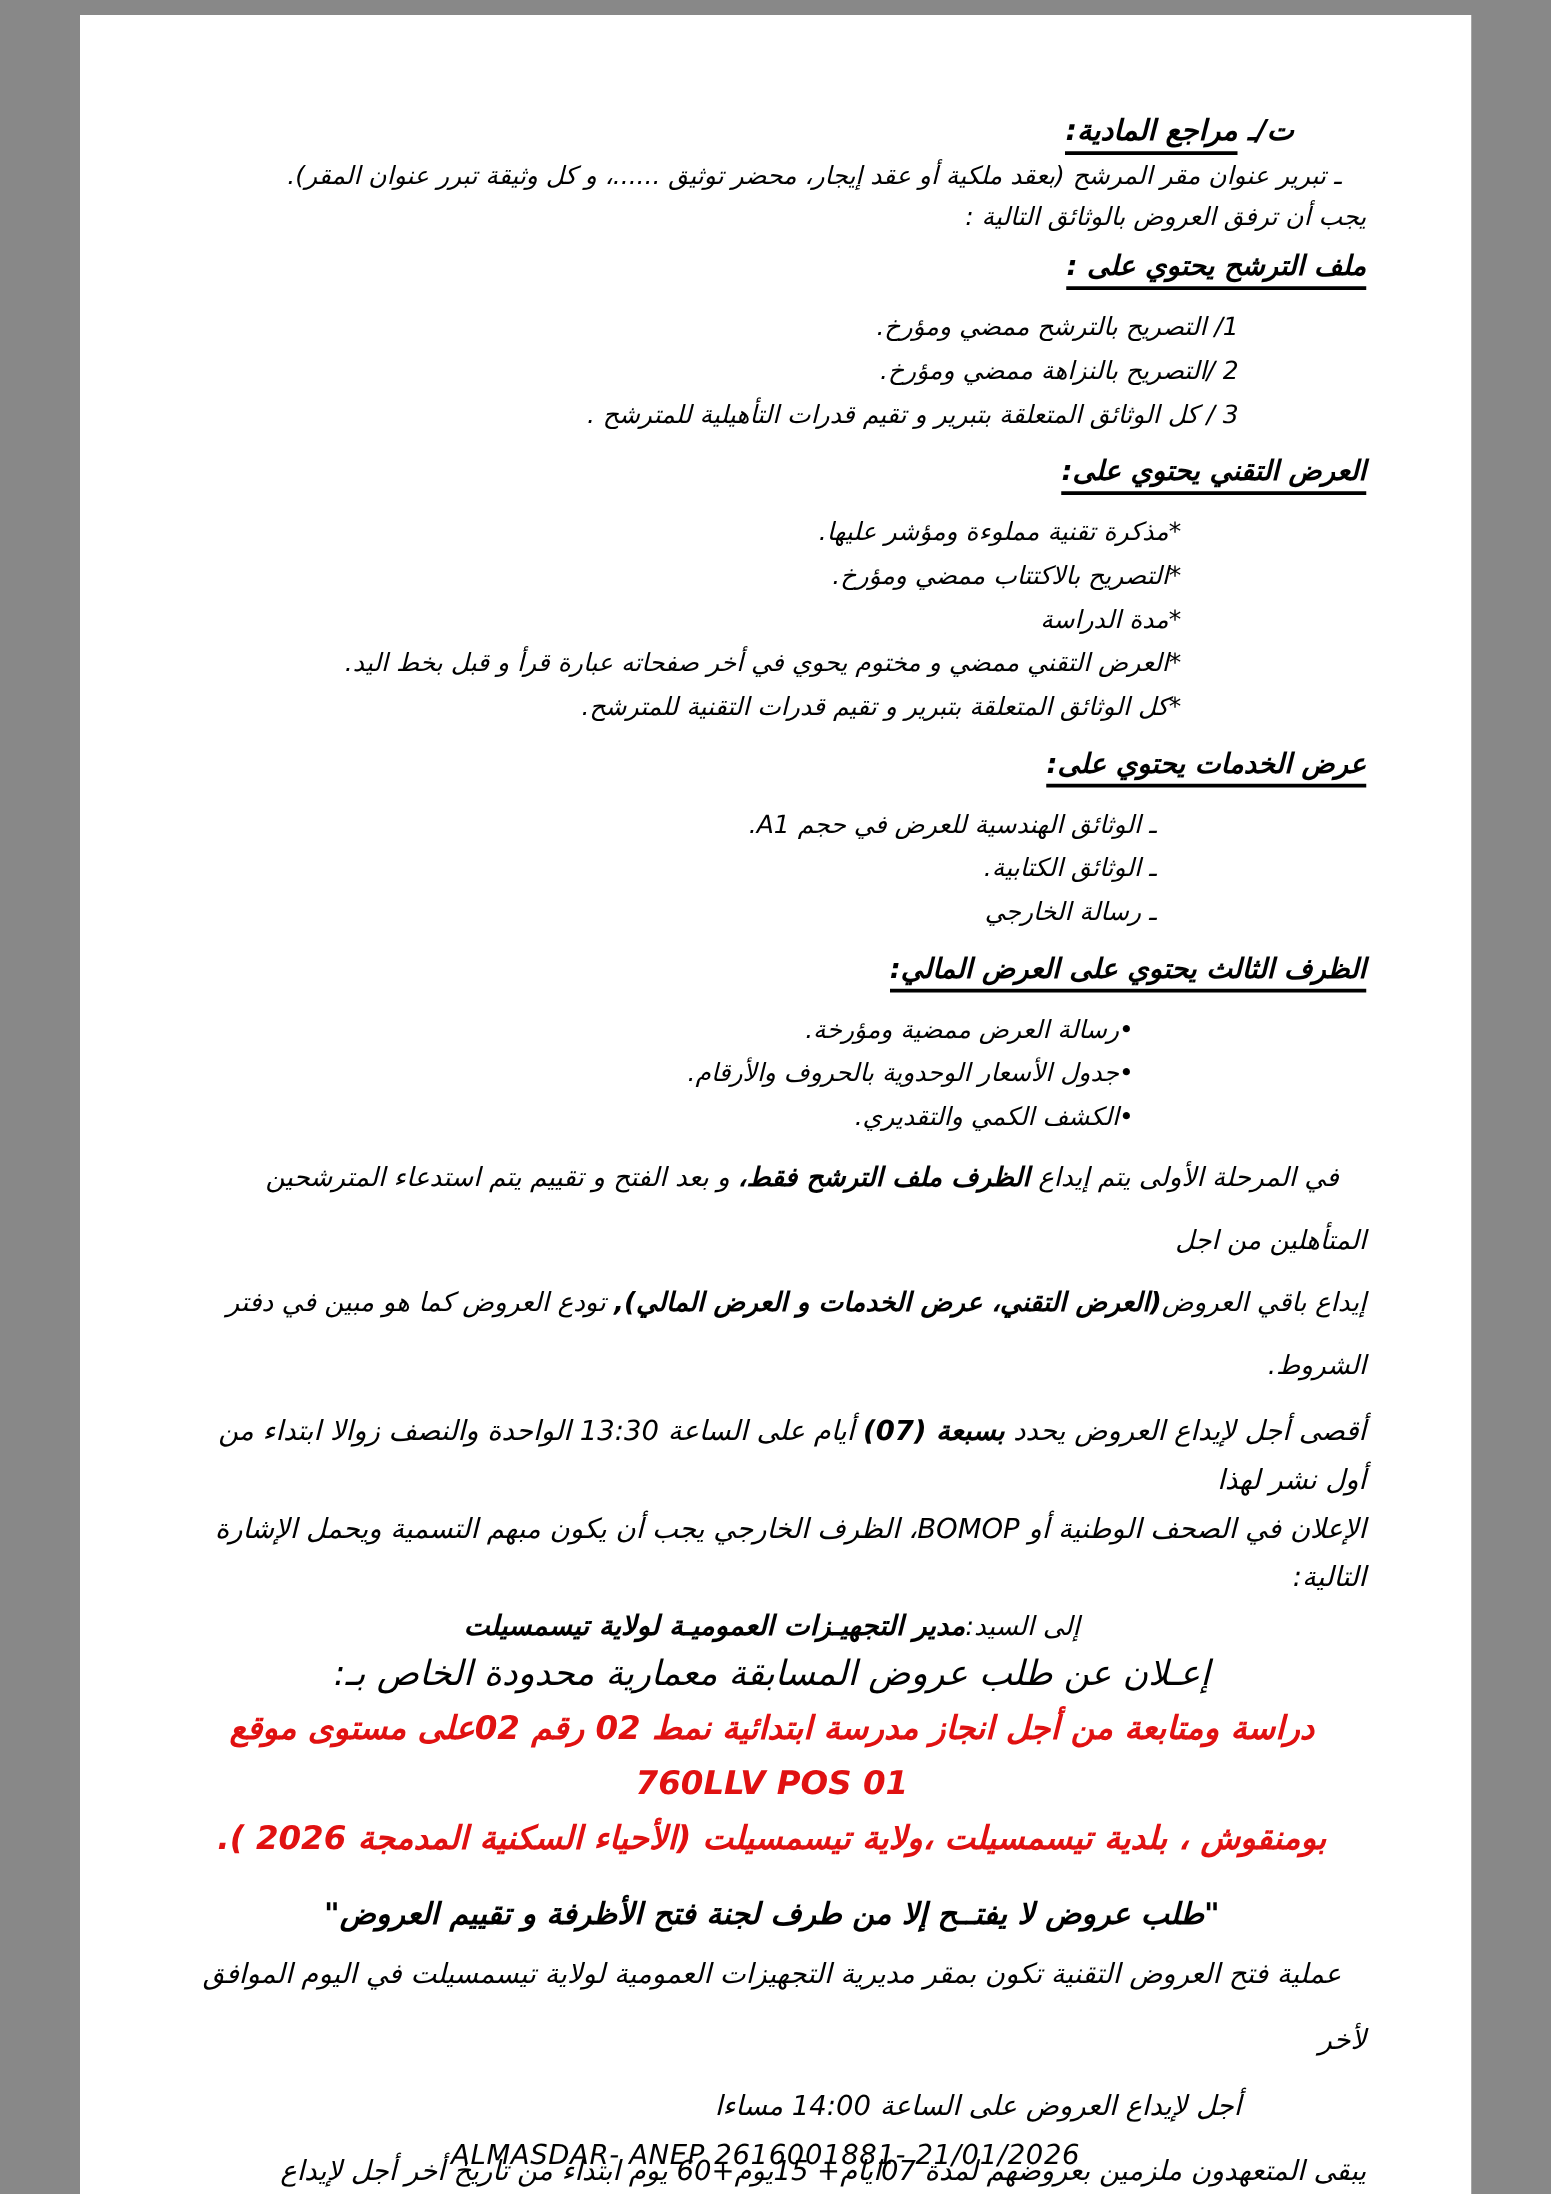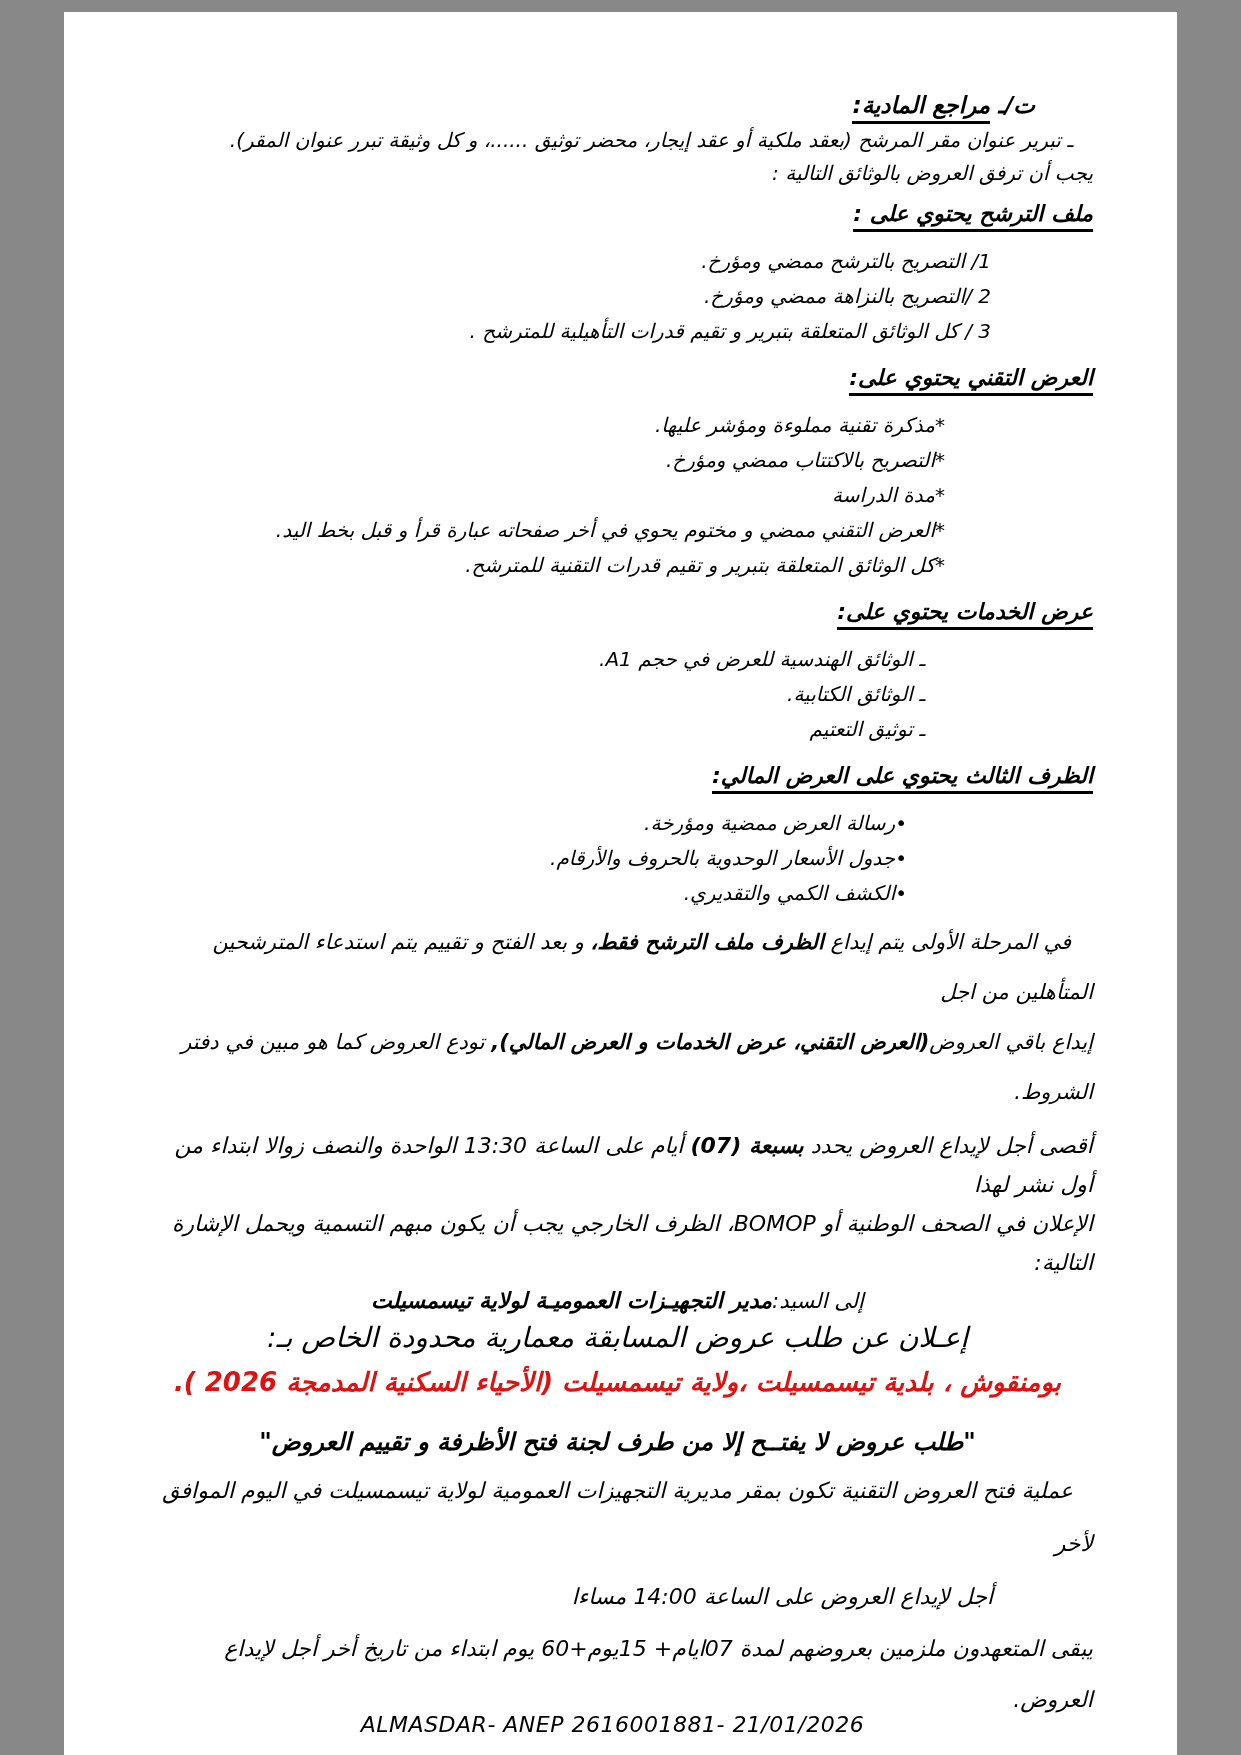--- a/index.html
+++ b/index.html
@@ -70,21 +70,21 @@
       <li>*التصريح بالاكتتاب ممضي ومؤرخ.</li>
       <li>*مدة الدراسة</li>
       <li>*العرض التقني ممضي و مختوم يحوي في أخر صفحاته عبارة قرأ و قبل بخط اليد.</li>
       <li>*كل الوثائق المتعلقة بتبرير و تقيم قدرات التقنية للمترشح.</li>
     </ul>
 
     <div class="sec-h"><span class="u">عرض الخدمات يحتوي على:</span></div>
     <ul class="doc-list list-services">
       <li>ـ الوثائق الهندسية للعرض في حجم A1.</li>
       <li>ـ الوثائق الكتابية.</li>
-      <li>ـ توثيق التعتيم</li>
+      <li>ـ رسالة الخارجي</li>
     </ul>
 
     <div class="sec-h"><span class="u">الظرف الثالث يحتوي على العرض المالي:</span></div>
     <ul class="doc-list list-financial">
       <li>•رسالة العرض ممضية ومؤرخة.</li>
       <li>•جدول الأسعار الوحدوية بالحروف والأرقام.</li>
       <li>•الكشف الكمي والتقديري.</li>
     </ul>
 
     <div class="p-phase">
@@ -95,20 +95,21 @@
     <div class="p-deadline">
       <div><span>أقصى أجل لإيداع العروض يحدد </span><b>بسبعة (07)</b><span> أيام على الساعة 13:30 الواحدة والنصف زوالا ابتداء من أول نشر لهذا</span></div>
       <div>الإعلان في الصحف الوطنية أو BOMOP، الظرف الخارجي يجب أن يكون مبهم التسمية ويحمل الإشارة التالية:</div>
     </div>
 
     <div class="addressee"><span>إلى السيد:</span><b>مدير التجهيـزات العموميـة لولاية تيسمسيلت</b></div>
 
     <div class="announce">إعـلان عن طلب عروض المسابقة معمارية محدودة الخاص بـ:</div>
 
     <div class="project">
+      <div>دراسة ومتابعة من أجل انجاز مدرسة ابتدائية نمط 02 رقم 02على مستوى موقع 760LLV POS 01</div>
       <div>بومنقوش ، بلدية تيسمسيلت ،ولاية تيسمسيلت (الأحياء السكنية المدمجة 2026 ).</div>
     </div>
 
     <div class="warning">"طلب عروض لا يفتــح إلا من طرف لجنة فتح الأظرفة و تقييم العروض"</div>
 
     <div class="opening">
       <div class="l1">عملية فتح العروض التقنية تكون بمقر مديرية التجهيزات العمومية لولاية تيسمسيلت في اليوم الموافق لأخر</div>
       <div class="l2">أجل لإيداع العروض على الساعة 14:00 مساءا</div>
     </div>
 

